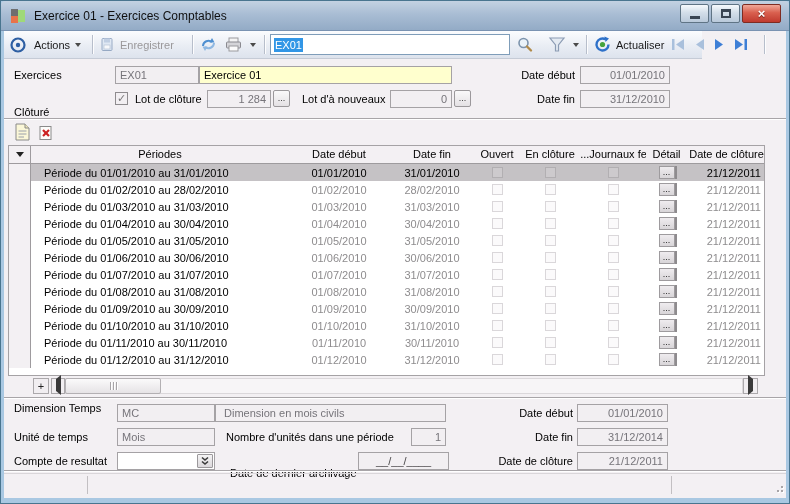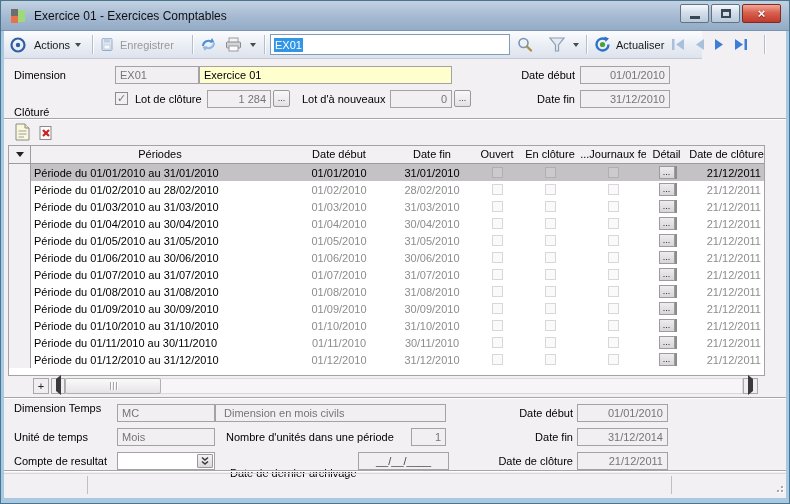--- a/index.html
+++ b/index.html
@@ -58,21 +58,21 @@
   
   .iconbtn { position:absolute; width:20px; height:20px; display:flex; align-items:center; justify-content:center; cursor:pointer; }
   
   .table { position:absolute; left:4px; top:114px; width:757px; height:231px; background:#fff;
            border:1px solid #A5A2A5; overflow:hidden; }
   .thead { display:flex; height:18px; background:#F3F0F3; border-bottom:1px solid #9E9B9E; }
   .th { font-size:11px; color:#000; text-align:center; line-height:17px; white-space:nowrap; overflow:hidden; }
   .trow { display:flex; height:17px; }
   .c { flex:none; display:flex; align-items:center; justify-content:center; font-size:11px; overflow:hidden; }
   .c0 { width:22px; border-right:1px solid #9E9B9E; background:#F3F0F3; }
-  .c1 { width:258px; justify-content:flex-start; padding-left:3px; color:#000; }
+  .c1 { width:258px; justify-content:flex-start; padding-left:13px; color:#000; }
   .c2 { width:100px; } .c3 { width:86px; }
   .c4 { width:44px; } .c5 { width:62px; } .c6 { width:65px; }
   .c7 { width:41px; } .c8 { width:79px; justify-content:flex-end; padding-right:5px; }
   .trow .c2,.trow .c3,.trow .c8 { color:#8E8C8E; }
   .trow.selected .c:not(.c0) { background:#C5C2C5; }
   .trow.selected .c2,.trow.selected .c3,.trow.selected .c8 { color:#000; }
   .cb { width:11px; height:11px; border:1px solid #DAD7DA; background:#FBFAFB; }
   .trow.selected .cb { background:#CDCACD; border-color:#B2AFB2; }
   .mini { width:16px; height:13px; border:1px solid #9E9B9E; background:linear-gradient(#EFECEF,#D8D5D8);
           font-size:9px; line-height:9px; text-align:center; color:#222; font-family:inherit; cursor:pointer; padding:0;
@@ -206,21 +206,21 @@
       </div>
       <div class="titem" style="left:728px;">
         <svg width="17" height="15" viewBox="0 0 17 15">
             <path d="M3 2 L11 7.5 L3 13 Z" fill="#3E7FD6"></path>
             <rect x="12.5" y="2" width="2.5" height="11" fill="#3E7FD6"></rect>
           </svg>
       </div>
       <span class="tsep" style="left:760px;"></span>
     </div>
 
-    <span class="lbl" style="left:10px; top:35px;">Dimension</span>
+    <span class="lbl" style="left:10px; top:35px;">Exercices</span>
     <div class="field" style="left:111px; top:35px; width:84px;">EX01</div>
     <div class="field yellow" style="left:195px; top:35px; width:253px;">Exercice 01</div>
     <span class="lbl r" style="left:446px; top:35px; width:125px;">Date début</span>
     <div class="field ra" style="left:576px; top:35px; width:90px;">01/01/2010</div>
 
     <span class="lbl" style="left:10px; top:51px;margin-top:21px;">Clôturé</span>
     <span class="checkbox" style="left:111px; top:61px;">✓</span>
     <span class="lbl" style="left:131px; top:59px;">Lot de clôture</span>
     <div class="field ra" style="left:203px; top:59px; width:64px;">1 284</div>
     <button class="browse" style="left:269px; top:59px;">...</button>

